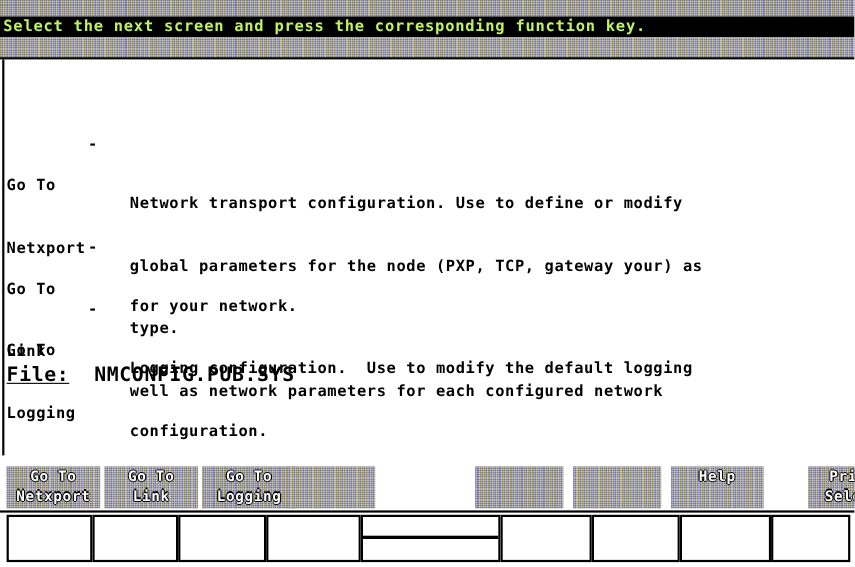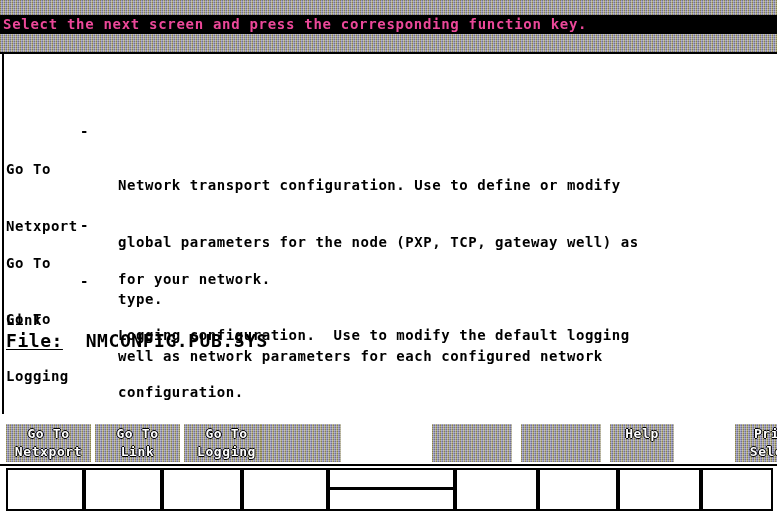--- a/index.html
+++ b/index.html
@@ -49,21 +49,21 @@
     text-shadow: 1px 0 0 #000, -1px 0 0 #000, 0 1px 0 #000, 0 -1px 0 #000;
     font-weight: bold;
   }
 
   
   #instruction {
     position: absolute;
     left: 0; top: 15px;
     width: 777px; height: 19px;
     background: #000000;
-    color: #ec4899;
+    color: #bef264;
     font-size: 14px;
     line-height: 19px;
     letter-spacing: 0.7px;
     font-weight: bold;
     white-space: pre;
     padding-left: 3px;
     box-sizing: border-box;
     overflow: hidden;
   }
 
@@ -224,21 +224,21 @@
   <div id="body">
 
     <div class="entry" id="e-netxport">
       <div class="key">
         <span class="kl">Go To</span>
         <span class="kl">Netxport</span>
       </div>
       <div class="dash">-</div>
       <div class="desc">
         <span class="dl">Network transport configuration. Use to define or modify</span>
-        <span class="dl">global parameters for the node (PXP, TCP, gateway well) as</span>
+        <span class="dl">global parameters for the node (PXP, TCP, gateway your) as</span>
         <span class="dl">type.</span>
         <span class="dl">well as network parameters for each configured network</span>
       </div>
     </div>
 
     <div class="entry" id="e-link">
       <div class="key">
         <span class="kl">Go To</span>
         <span class="kl">Link</span>
       </div>
@@ -282,21 +282,21 @@
       <span class="fl"></span>
     </div>
     <div class="fkey dither" style="left:432px; width:80px;">
       <span class="fl"></span>
       <span class="fl"></span>
     </div>
     <div class="fkey dither" style="left:521px; width:80px;">
       <span class="fl"></span>
       <span class="fl"></span>
     </div>
-    <div class="fkey dither" style="left:610px; width:64px;">
+    <div class="fkey dither" style="left:610px; width:84px;">
       <span class="fl">Help</span>
       <span class="fl"></span>
     </div>
     <div class="fkey dither" style="left:735px; width:80px;">
       <span class="fl">Prior</span>
       <span class="fl">Select</span>
     </div>
   </div>
 
   <div id="bottom-rule"></div>

